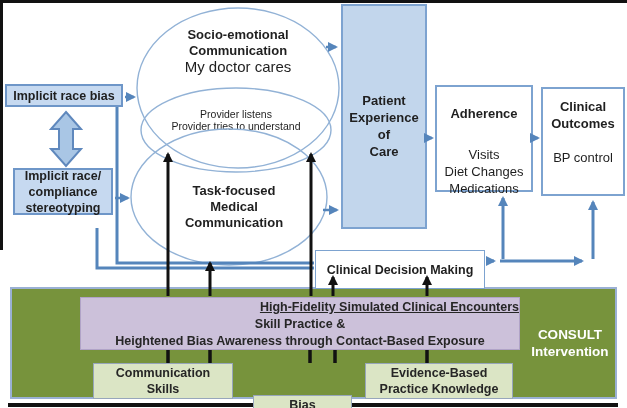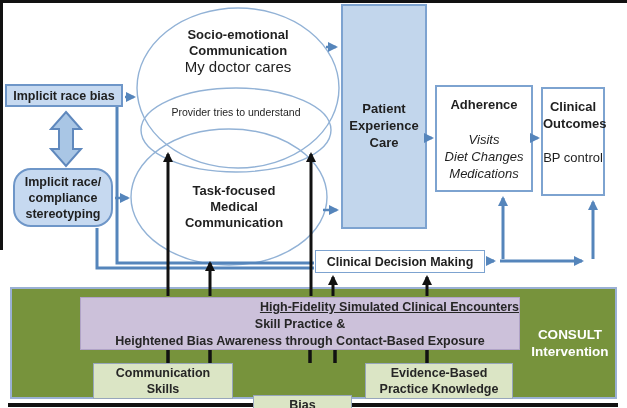--- a/index.html
+++ b/index.html
@@ -48,63 +48,65 @@
 
   <div class="abs edge" style="left:0;top:0;width:627px;height:3px;"></div>
   <div class="abs edge" style="left:0;top:0;width:3px;height:250px;"></div>
   <div class="abs edge" style="left:8px;top:403px;width:610px;height:4px;"></div>
 
   <div class="abs band" style="left:10px;top:287px;width:607px;height:112px;"></div>
 
   <div class="abs bluebox" style="left:5px;top:84px;width:118px;height:23px;">
     <span>Implicit race bias</span>
   </div>
-  <div class="abs bluebox" style="left:13px;top:168px;width:100px;height:59px;border-radius:18px;">
+  <div class="abs bluebox" style="left:13px;top:168px;width:100px;height:47px;">
     <div>
       <div>Implicit race/</div>
       <div>compliance</div>
       <div>stereotyping</div>
     </div>
   </div>
 
   <div class="abs pec" style="left:341px;top:4px;width:86px;height:225px;">
     <div class="inner">
       <div>Patient</div>
       <div>Experience</div>
+      <div>of</div>
       <div>Care</div>
     </div>
   </div>
 
-  <div class="abs whitebox" style="left:435px;top:85px;width:98px;height:107px;padding-top:9px;">
+  <div class="abs whitebox" style="left:435px;top:85px;width:98px;height:107px;padding-top:18px;">
     <div class="adh-title">Adherence</div>
-    <div class="adh-items" style="margin-top:18px;font-style:italic;">
+    <div class="adh-items" style="margin-top:24px;">
       <div>Visits</div>
       <div>Diet Changes</div>
       <div>Medications</div>
     </div>
   </div>
 
-  <div class="abs whitebox" style="left:541px;top:87px;width:64px;height:109px;padding-top:9px;">
+  <div class="abs whitebox" style="left:541px;top:87px;width:84px;height:109px;padding-top:9px;">
     <div class="out-title">
       <div>Clinical</div>
       <div>Outcomes</div>
     </div>
     <div class="out-sub" style="margin-top:17px;">BP control</div>
   </div>
 
-  <div class="abs whitebox cdm" style="left:315px;top:250px;width:170px;height:23px;">
+  <div class="abs whitebox cdm" style="left:315px;top:250px;width:170px;height:39px;">
     <span>Clinical Decision Making</span>
   </div>
 
   <div class="etext" style="left:138px;top:27px;width:200px;">
     <div class="b13">Socio-emotional</div>
     <div class="b13">Communication</div>
     <div class="r13">My doctor cares</div>
   </div>
   <div class="etext" style="left:141px;top:106px;width:190px;">
+    <div class="r10" style="margin-top:2px;">Provider listens</div>
     <div class="r10">Provider tries to understand</div>
   </div>
   <div class="etext" style="left:136px;top:183px;width:196px;">
     <div class="b13">Task-focused</div>
     <div class="b13">Medical</div>
     <div class="b13">Communication</div>
   </div>
 
   <div class="abs purplebox" style="left:80px;top:297px;width:440px;height:53px;">
     <div class="underline">High-Fidelity Simulated Clinical Encounters</div>

